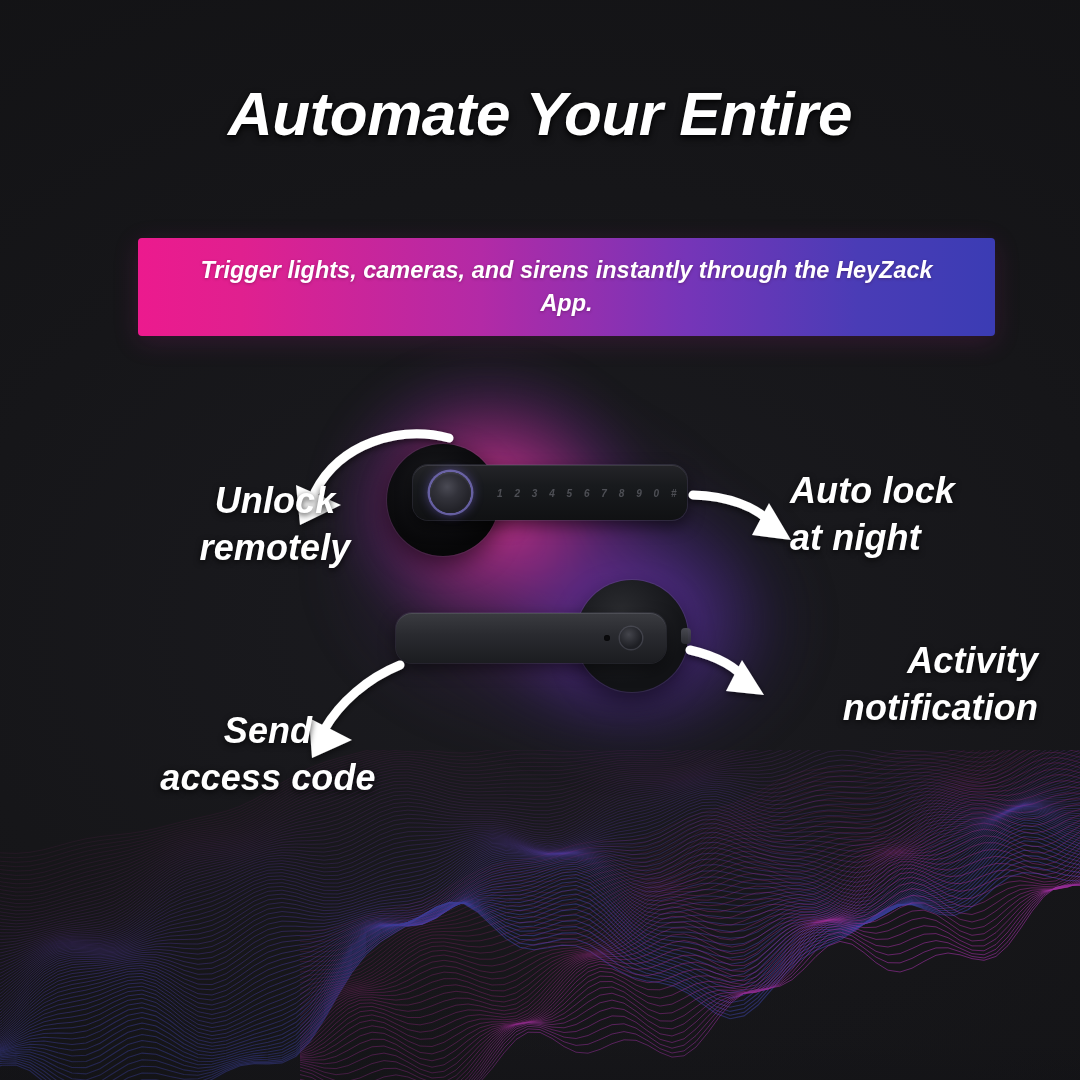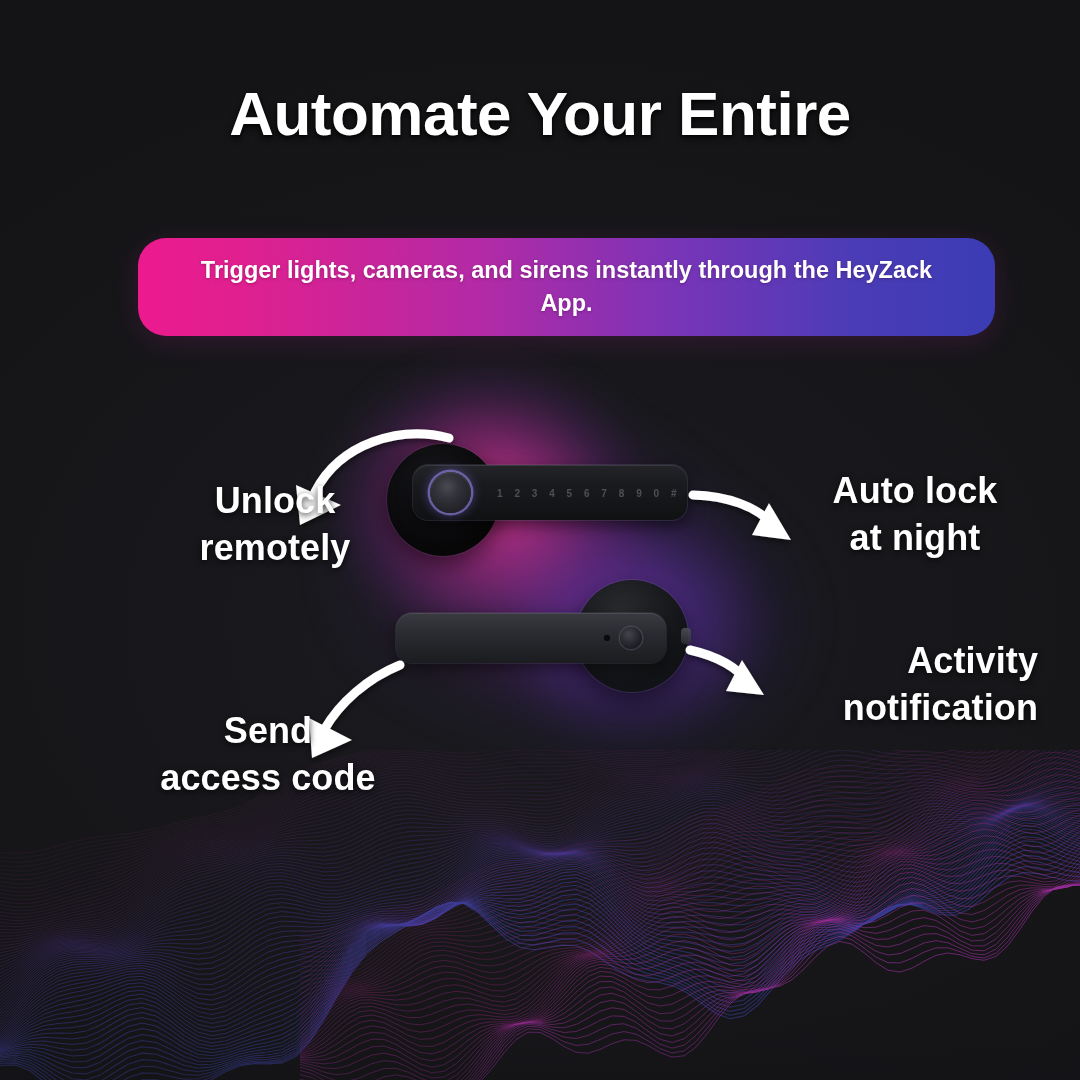--- a/index.html
+++ b/index.html
@@ -8,20 +8,21 @@
     padding: 0;
     background: #0d0d10;
   }
   #stage {
     position: relative;
     width: 1080px;
     height: 1080px;
     overflow: hidden;
     background: #7f1d1d;
     font-family: "Liberation Sans", sans-serif;
+    font-style: italic;
     -webkit-font-smoothing: antialiased;
   }
 
   
   .bg-base {
     position: absolute;
     inset: 0;
     background:
       radial-gradient(120% 90% at 50% 58%, #1b1b20 0%, #161619 45%, #111113 100%);
   }
@@ -48,21 +49,21 @@
   }
   .headline .ln { display: block; }
 
   
   .banner {
     position: absolute;
     left: 138px;
     top: 238px;
     width: 857px;
     height: 98px;
-    border-radius: 28px;
+    border-radius: 4px;
     background: linear-gradient(
         90deg,
         #ec1a8e 0%,
         #e0208f 12%,
         #b32aa6 40%,
         #7635b8 64%,
         #4a3cb6 84%,
         #3b3cb4 100%);
     display: flex;
     align-items: center;
@@ -251,21 +252,21 @@
     z-index: 28;
     color: #ffffff;
     font-size: 36px;
     font-weight: 700;
     line-height: 1.30;
     letter-spacing: 0.1px;
     text-shadow: 0 2px 6px rgba(0,0,0,0.75);
     white-space: pre-line;
   }
   .label-unlock     { left: 150px; top: 478px;  width: 250px; text-align: center; }
-  .label-autolock   { left: 790px; top: 468px;  width: 250px; text-align: center; }
+  .label-autolock   { left: 790px; top: 468px;  width: 250px; }
   .label-activity   { left: 768px; top: 638px;  width: 270px; text-align: right; }
   .label-sendcode   { left: 128px; top: 708px;  width: 280px; text-align: center; }
 
   
   .waves {
     position: absolute;
     left: 0;
     bottom: 0;
     width: 1080px;
     height: 330px;

